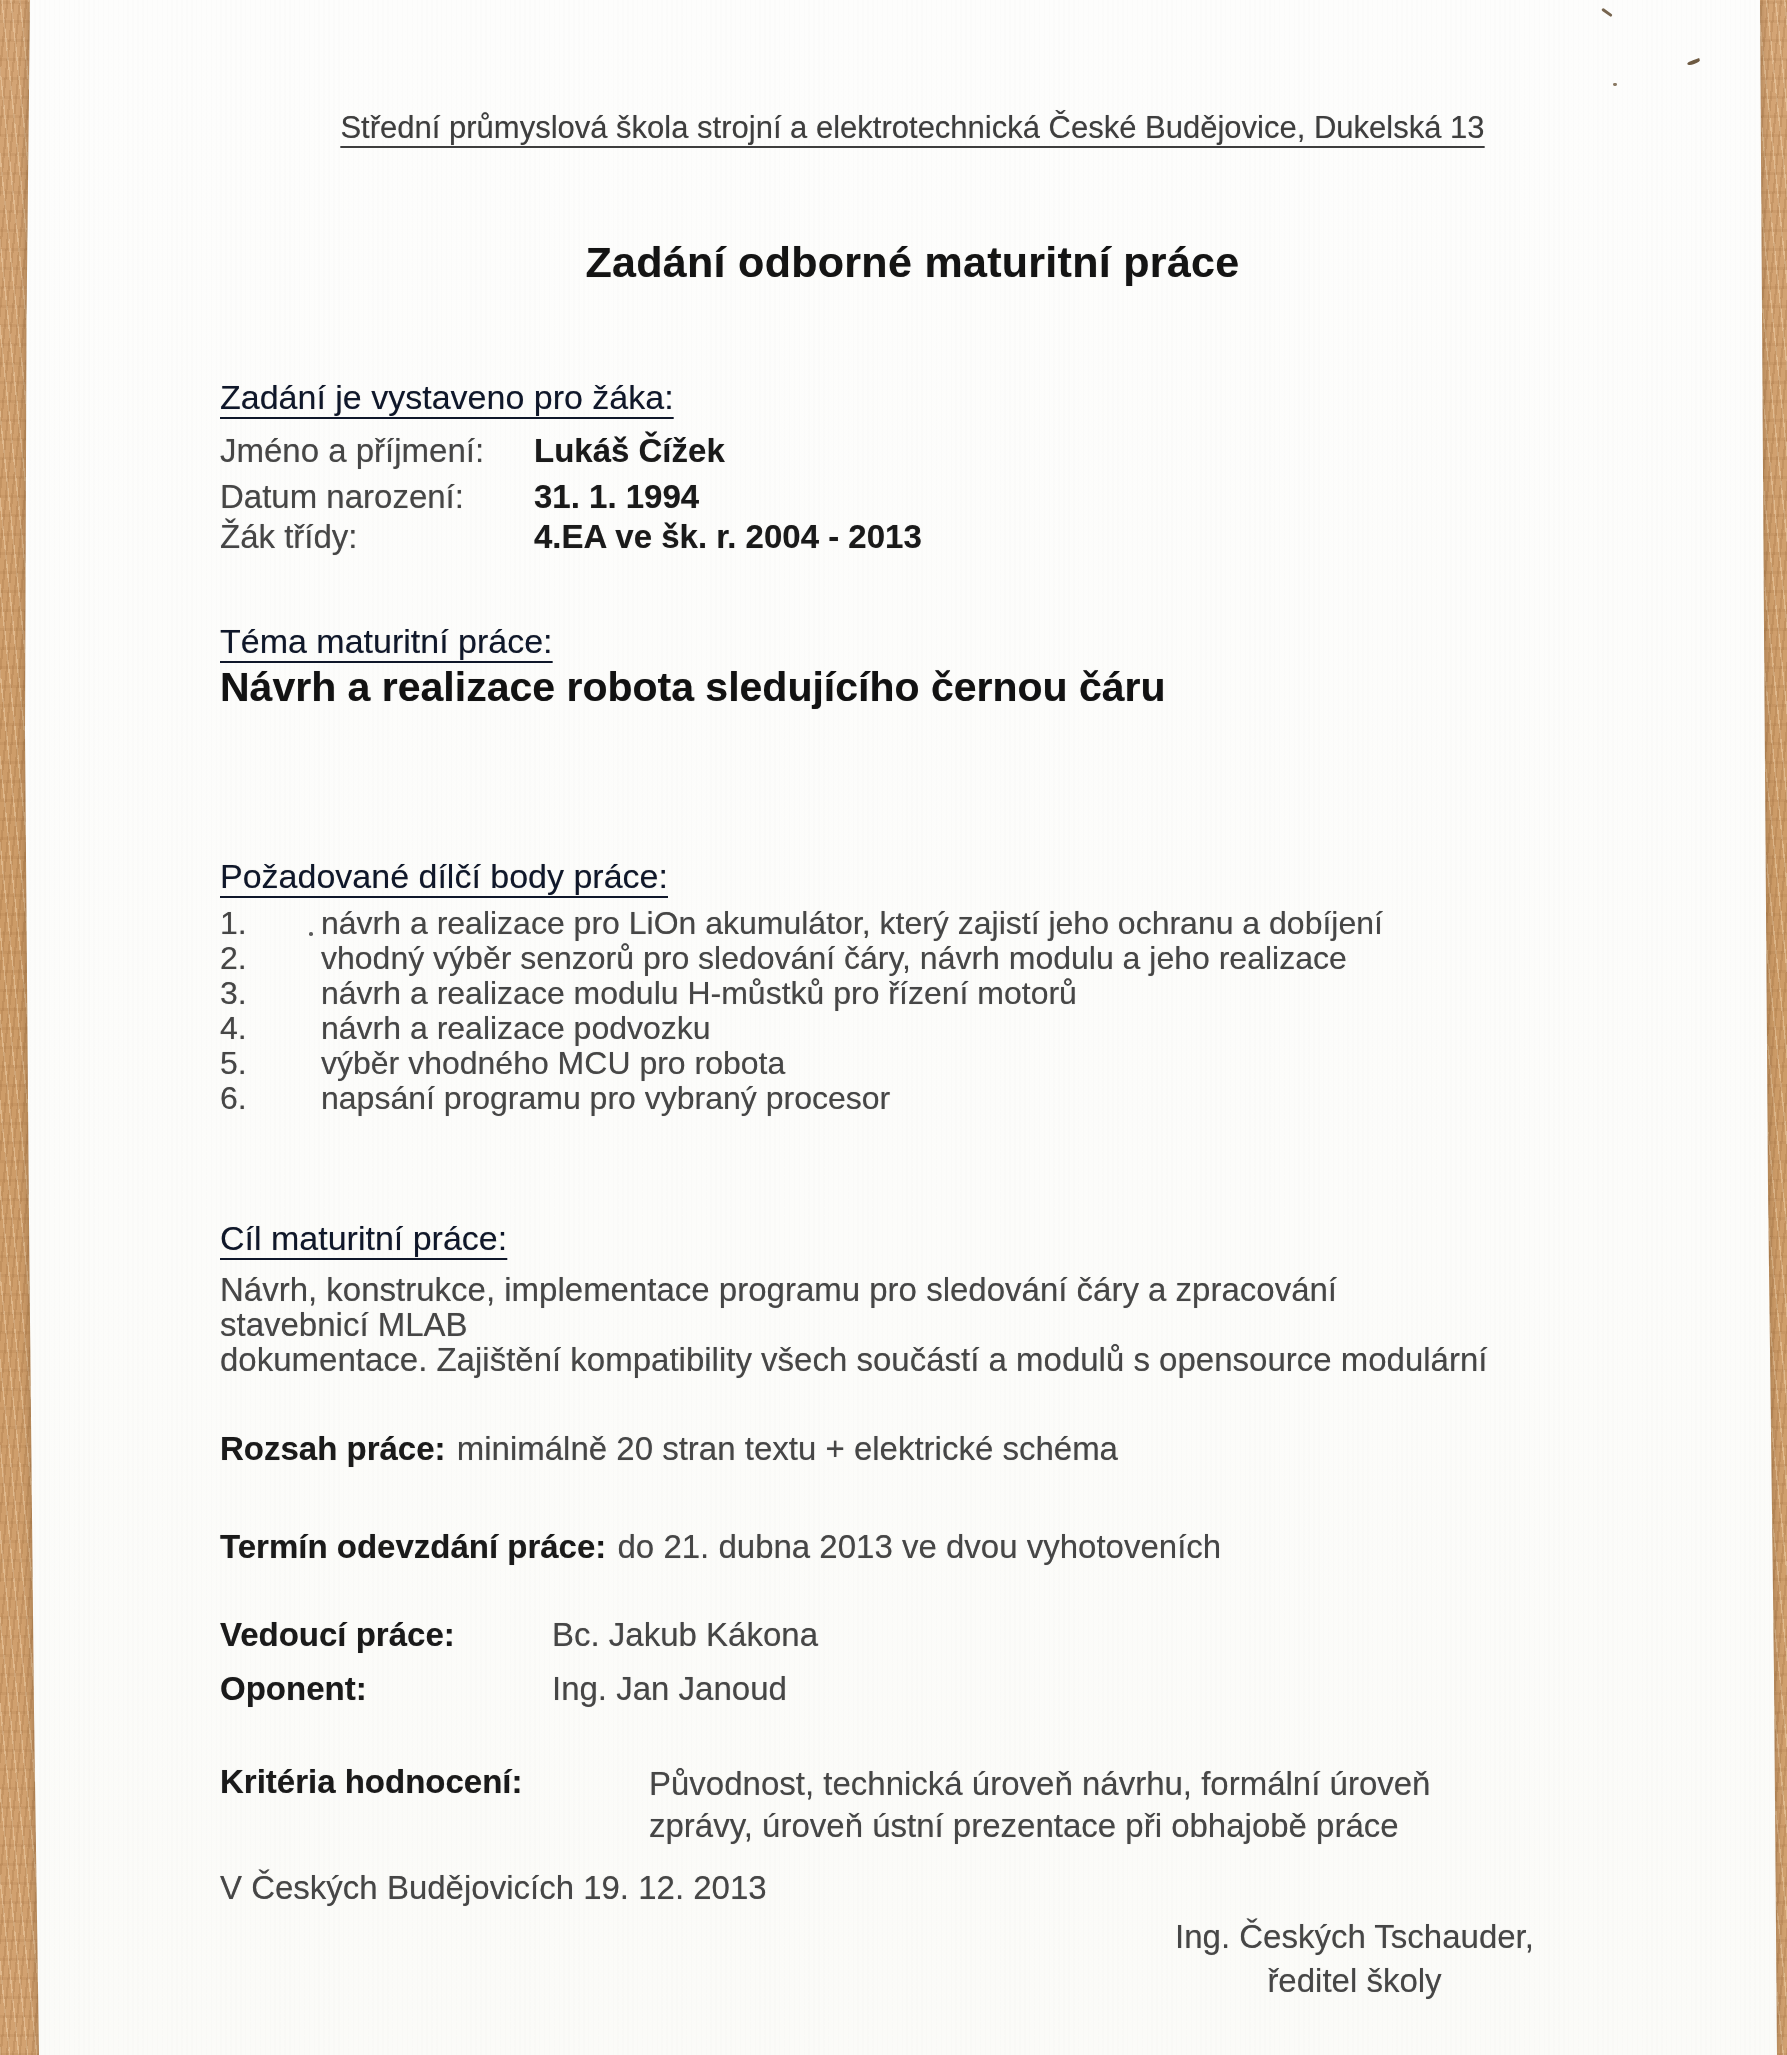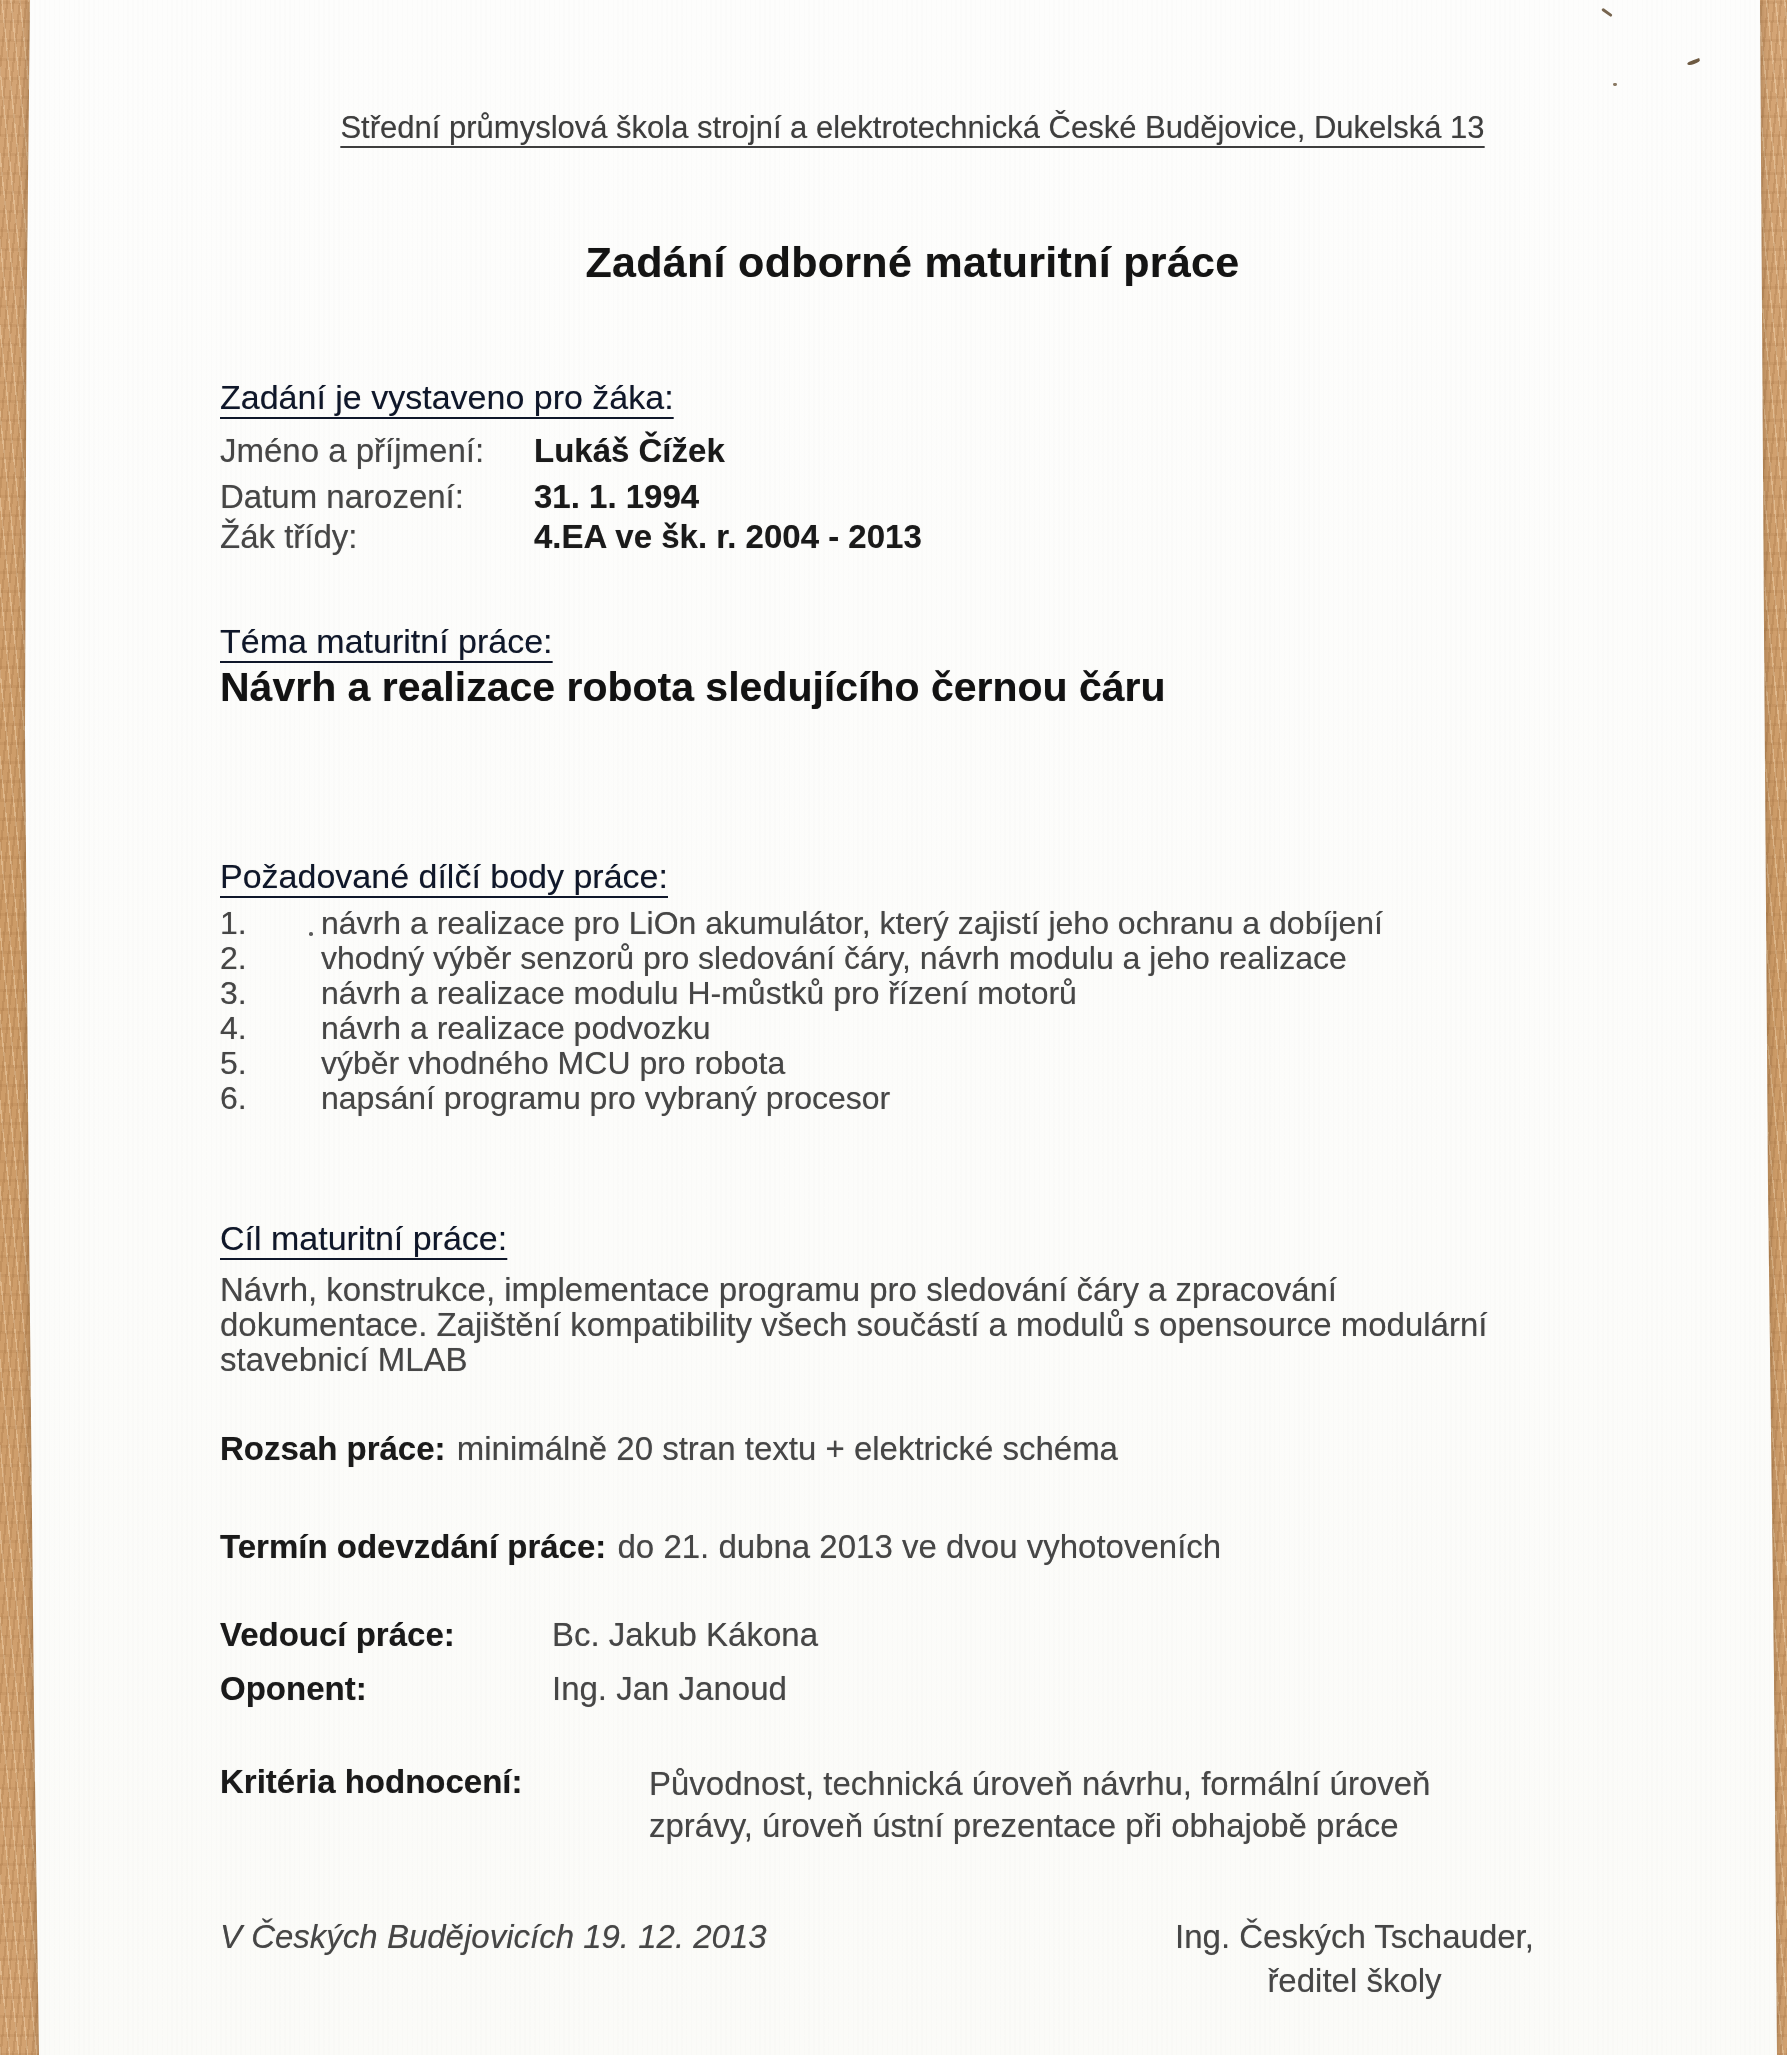--- a/index.html
+++ b/index.html
@@ -130,22 +130,22 @@
   </div>
   <div class="li">
     <span class="num">6.</span>
     <span class="lit">napsání programu pro vybraný procesor</span>
   </div>
 </div>
 
 <div class="t u hd" style="top:1218px;left:220px;">Cíl maturitní práce:</div>
 <div class="t goal">
   <div>Návrh, konstrukce, implementace programu pro sledování čáry a zpracování</div>
+  <div>stavebnicí MLAB</div>
   <div>dokumentace. Zajištění kompatibility všech součástí a modulů s opensource modulární</div>
-  <div>stavebnicí MLAB</div>
 </div>
 
 <div class="t row" style="top:1430px;">
   <span class="b inline-gap">Rozsah práce:</span>
   <span>minimálně 20 stran textu + elektrické schéma</span>
 </div>
 <div class="t row" style="top:1528px;">
   <span class="b inline-gap">Termín odevzdání práce:</span>
   <span>do 21. dubna 2013 ve dvou vyhotoveních</span>
 </div>
@@ -160,21 +160,21 @@
 </div>
 
 <div class="t row" style="top:1763px;">
   <span class="b lbl lw-crit">Kritéria hodnocení:</span>
   <span class="crit-val">
     <div>Původnost, technická úroveň návrhu, formální úroveň</div>
     <div>zprávy, úroveň ústní prezentace při obhajobě práce</div>
   </span>
 </div>
 
-<div class="t" style="top:1918px;left:220px;font-style:italic;">V Českých Budějovicích 19. 12. 2013</div>
+<div class="t" style="top:1869px;left:220px;">V Českých Budějovicích 19. 12. 2013</div>
 <div class="t signature">
   <div>Ing. Českých Tschauder,</div>
   <div>ředitel školy</div>
 </div>
 
 <div class="speck s1"></div>
 <div class="speck s2"></div>
 <div class="speck s3"></div>
 <div class="speck s4"></div>
 

